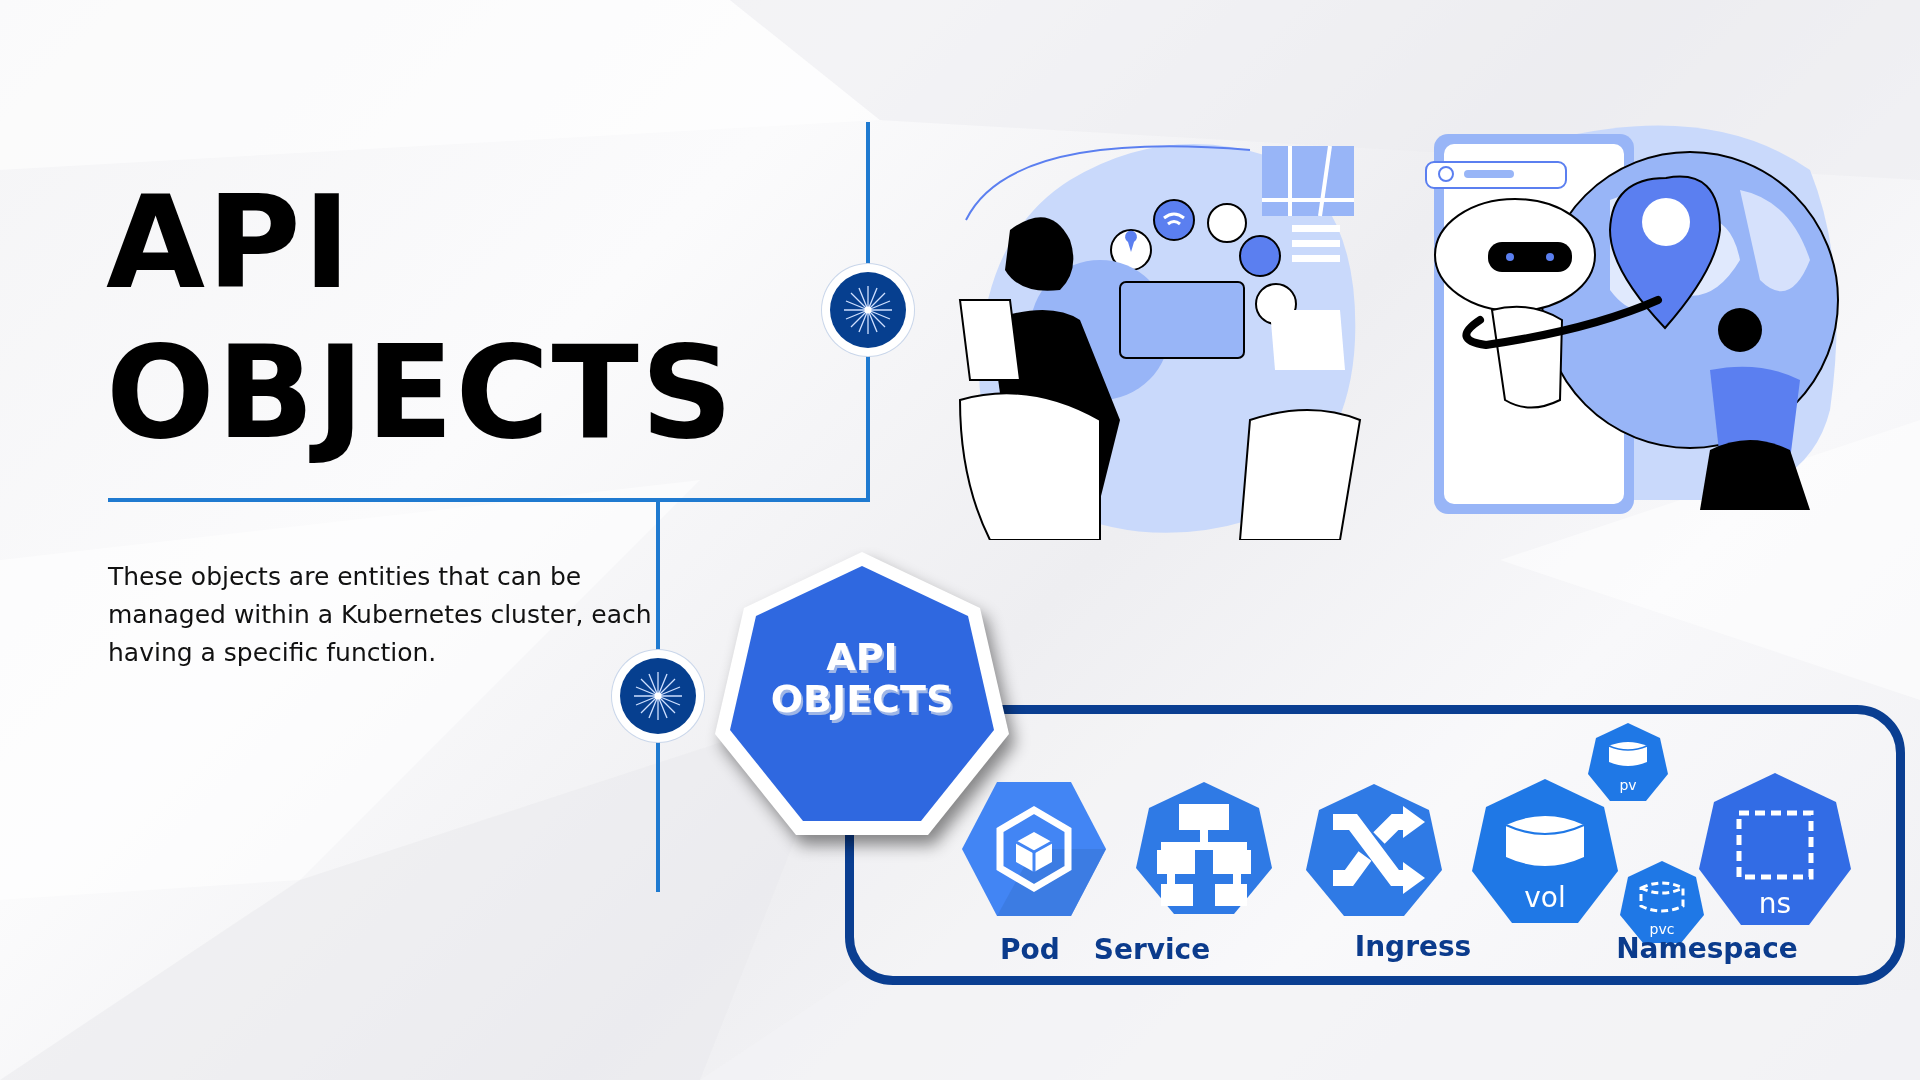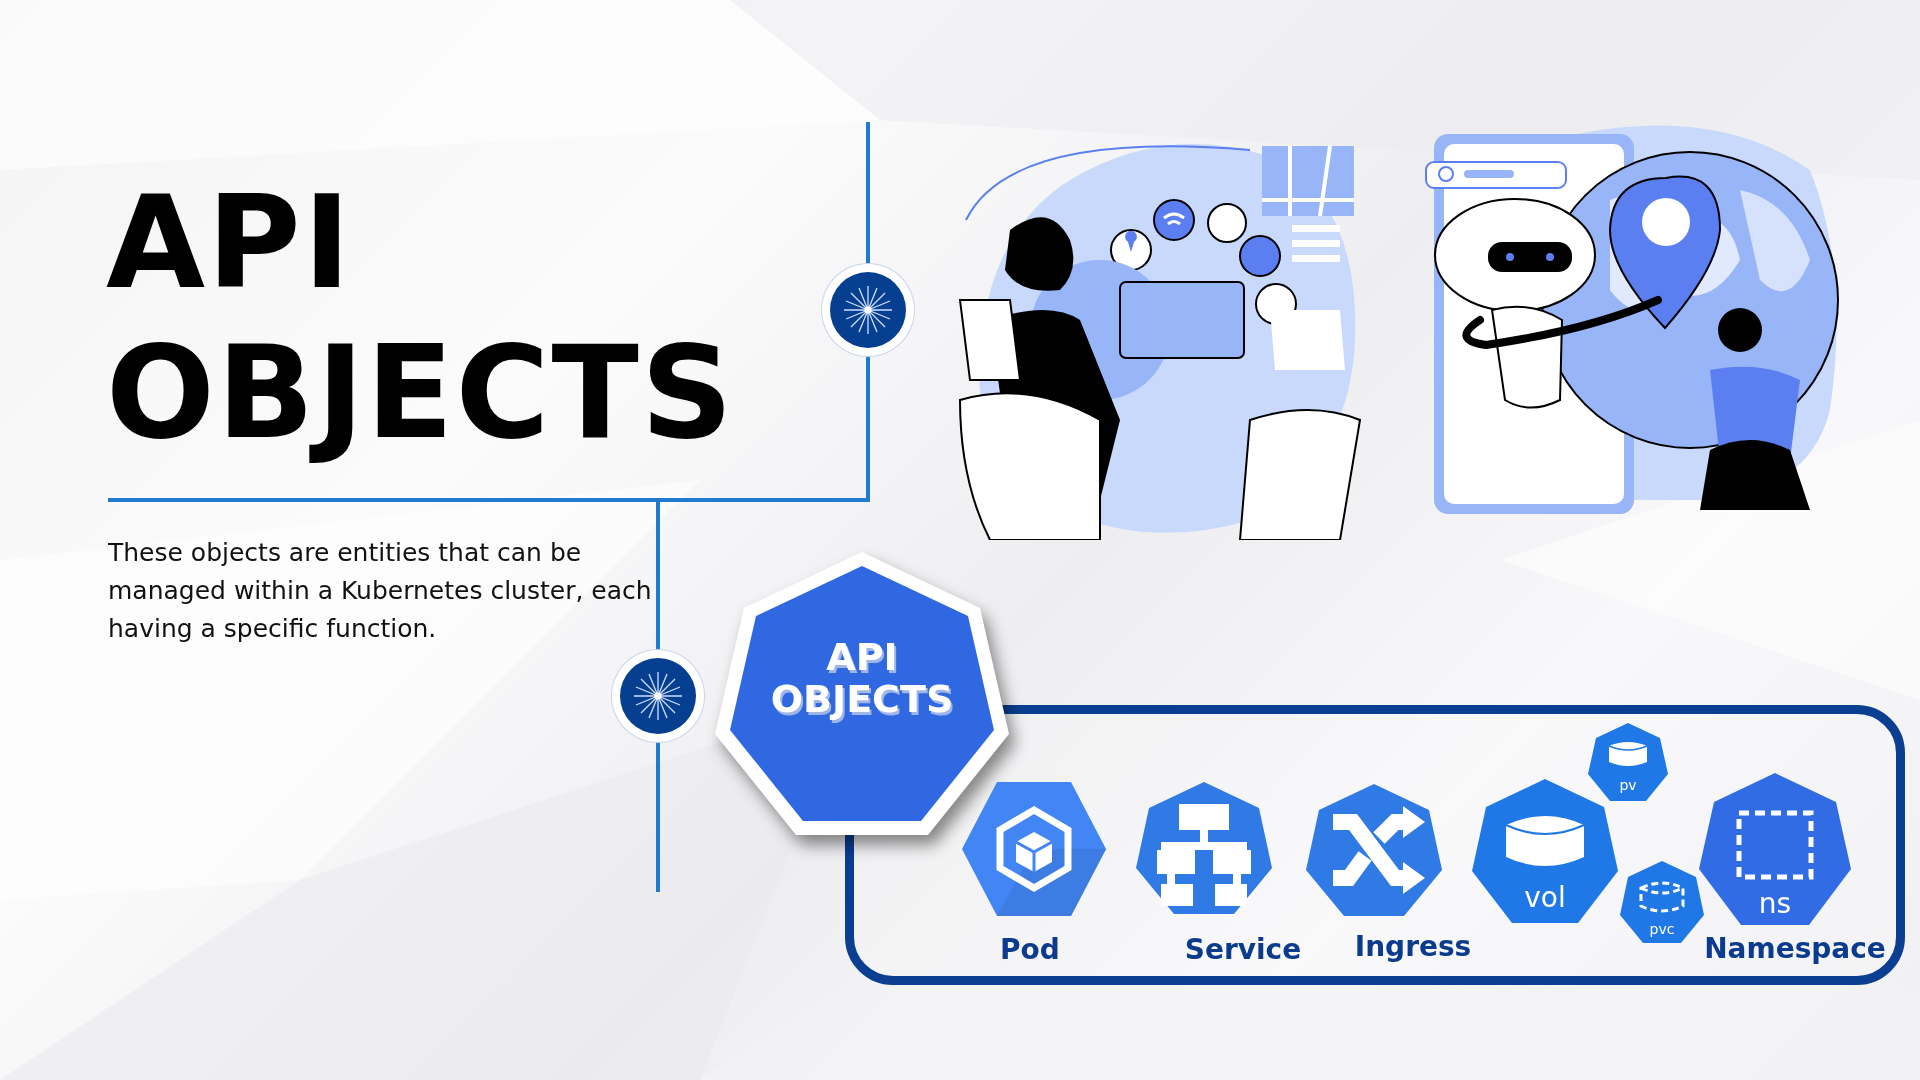--- a/index.html
+++ b/index.html
@@ -6,21 +6,21 @@
   body{width:1920px;height:1080px;overflow:hidden;position:relative;
     background:linear-gradient(135deg,#f4f4f6 0%,#fbfbfc 30%,#eeeef1 55%,#f8f8fa 75%,#f0f0f3 100%);
     font-family:"Liberation Sans",sans-serif;}
   .facet{position:absolute;pointer-events:none;}
   .title{position:absolute;left:106px;top:168px;margin:0;font-family:"DejaVu Sans",sans-serif;font-weight:bold;
     font-size:128px;line-height:150px;color:#000;letter-spacing:2px;}
   .line{position:absolute;background:#1f7ad0;}
   .node{position:absolute;width:92px;height:92px;border-radius:50%;background:#fff;
     box-shadow:0 0 0 1px #c9d6ea;display:flex;align-items:center;justify-content:center;}
   .node .inner{width:76px;height:76px;border-radius:50%;background:#063f8f;display:flex;align-items:center;justify-content:center;}
-  .desc{position:absolute;left:108px;top:534px;width:560px;margin:0;font-family:"DejaVu Sans",sans-serif;
+  .desc{position:absolute;left:108px;top:558px;width:560px;margin:0;font-family:"DejaVu Sans",sans-serif;
     font-size:25px;line-height:38px;color:#111;}
   .frame{position:absolute;left:845px;top:705px;width:1042px;height:262px;border:9px solid #0a3e91;border-radius:48px;
     background:rgba(255,255,255,0.15);}
   .badge{position:absolute;left:712px;top:548px;width:300px;height:290px;filter:drop-shadow(6px 10px 8px rgba(0,0,0,0.45));}
   .badge-text{position:absolute;left:712px;top:636px;width:300px;text-align:center;color:#fff;font-family:"DejaVu Sans",sans-serif;
     font-weight:bold;font-size:38px;line-height:42px;text-shadow:2px 3px 0 #9fb6e6;}
   .icon{position:absolute;}
   .label{position:absolute;font-family:"DejaVu Sans",sans-serif;font-weight:bold;color:#0b3b8c;font-size:28px;text-align:center;white-space:nowrap;margin-top:8px;}
   .illus{position:absolute;}
 </style>
@@ -109,21 +109,21 @@
   <rect x="44" y="24" width="50" height="26" fill="#fff"></rect>
   <rect x="65" y="50" width="8" height="16" fill="#fff"></rect>
   <rect x="26" y="62" width="86" height="8" fill="#fff"></rect>
   <rect x="22" y="70" width="38" height="24" fill="#fff"></rect>
   <rect x="78" y="70" width="38" height="24" fill="#fff"></rect>
   <rect x="32" y="94" width="8" height="16" fill="#fff"></rect>
     <rect x="98" y="94" width="8" height="16" fill="#fff"></rect>
   <rect x="26" y="104" width="32" height="22" fill="#fff"></rect>
     <rect x="80" y="104" width="32" height="22" fill="#fff"></rect>
 </svg>
-<div class="label" style="left:1183px;top:925px;width:120px;">Service</div>
+<div class="label" style="left:1092px;top:925px;width:120px;">Service</div>
 
 <svg class="icon" style="left:1305px;top:782px" width="138" height="136" viewBox="0 0 138 136">
   <polygon points="69,2 124,28 137,88 99,134 39,134 1,88 14,28" fill="#2f7ae5"></polygon>
   <path d="M28,40 L48,40 L90,96 L100,96" stroke="#fff" stroke-width="16" fill="none"></path>
   <path d="M28,96 L44,96 L60,74 M74,56 L90,40 L100,40" stroke="#fff" stroke-width="16" fill="none"></path>
   <polygon points="98,24 120,40 98,56" fill="#fff"></polygon>
   <polygon points="98,80 120,96 98,112" fill="#fff"></polygon>
 </svg>
 <div class="label" style="left:1353px;top:922px;width:120px;">Ingress</div>
 
@@ -146,21 +146,21 @@
   <path d="M22,28 Q43,18 64,28 L64,46 Q43,56 22,46 Z" fill="none" stroke="#fff" stroke-width="3" stroke-dasharray="7,4"></path>
   <path d="M22,28 Q43,38 64,28" stroke="#fff" stroke-width="3" stroke-dasharray="7,4" fill="none"></path>
   <text x="43" y="74" text-anchor="middle" font-family="DejaVu Sans, sans-serif" font-size="14" fill="#fff">pvc</text>
 </svg>
 
 <svg class="icon" style="left:1697px;top:771px" width="156" height="156" viewBox="0 0 156 156">
   <polygon points="78,2 139,31 154,98 112,154 44,154 2,98 17,31" fill="#326ce5"></polygon>
   <rect x="42" y="42" width="72" height="64" fill="none" stroke="#fff" stroke-width="5" stroke-dasharray="10,6"></rect>
   <text x="78" y="142" text-anchor="middle" font-family="DejaVu Sans, sans-serif" font-size="28" fill="#fff">ns</text>
 </svg>
-<div class="label" style="left:1700px;top:924px;width:190px;">Namespace</div>
+<div class="label" style="left:1612px;top:924px;width:190px;">Namespace</div>
 
 <svg class="illus" style="left:950px;top:120px" width="420" height="420" viewBox="0 0 420 420">
   <path d="M120,60 Q220,0 330,40 Q410,90 405,220 Q400,340 300,400 Q200,430 110,390 Q20,340 30,230 Q40,110 120,60Z" fill="#c9d9fb"></path>
   <path d="M16,100 Q60,10 300,30" stroke="#5b7ff0" stroke-width="2" fill="none"></path>
   <rect x="312" y="26" width="92" height="70" fill="#98b5f7"></rect>
   <g stroke="#fff" stroke-width="4">
       <line x1="340" y1="26" x2="340" y2="96"></line>
       <line x1="312" y1="80" x2="404" y2="80"></line>
       <line x1="380" y1="26" x2="370" y2="96"></line>
     </g>

